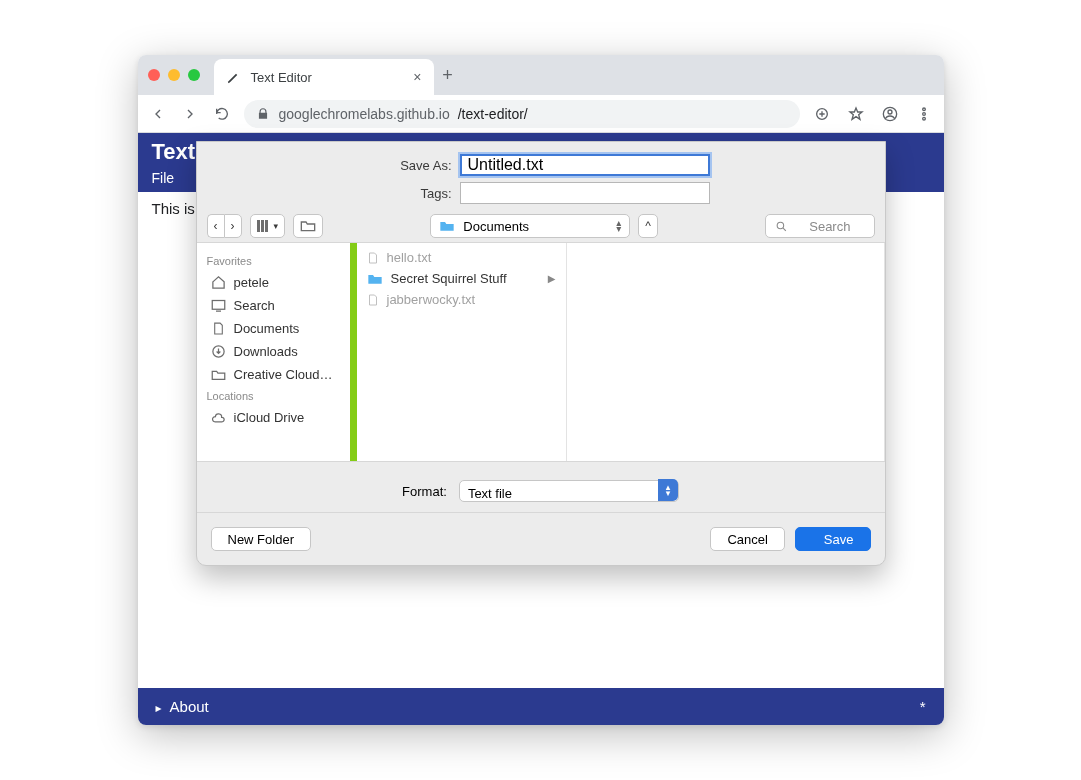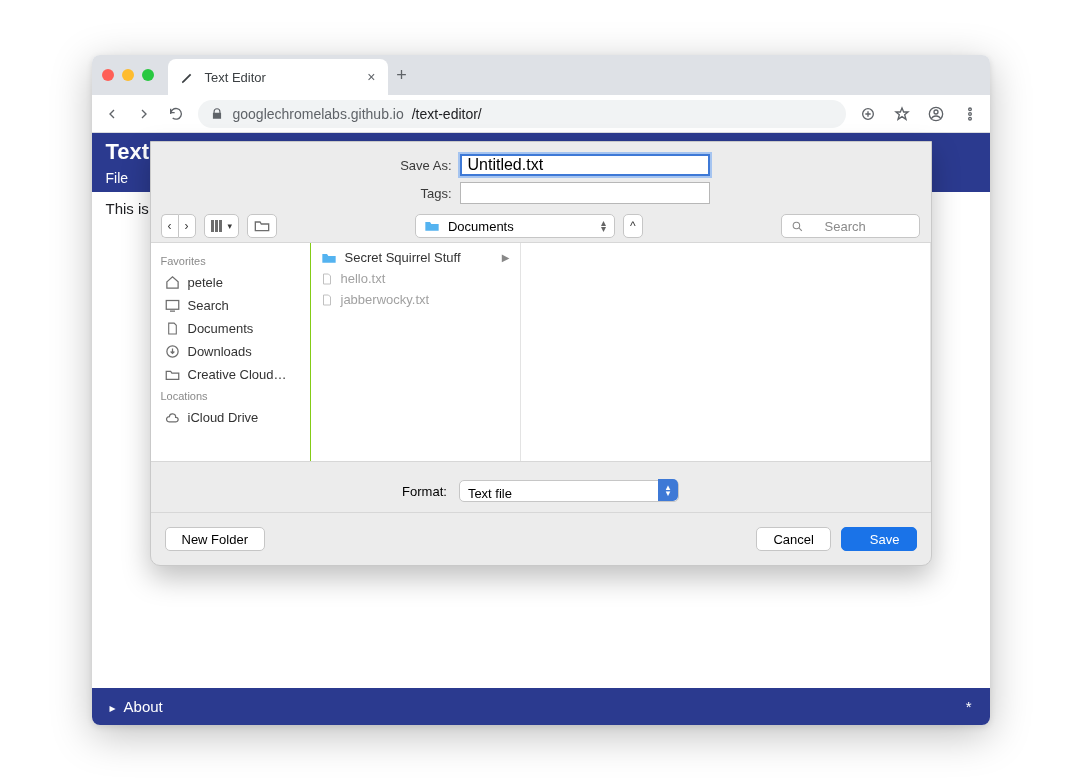--- a/index.html
+++ b/index.html
@@ -3,21 +3,21 @@
 <meta charset="utf-8">
 <style>
   * { box-sizing: border-box; margin: 0; padding: 0; }
   body {
     font-family: -apple-system, "Helvetica Neue", Arial, sans-serif;
     background: #fff;
     width: 1081px; height: 780px;
     display: flex; align-items: center; justify-content: center;
   }
   .window {
-    width: 898px; height: 670px;
+    width: 806px; height: 670px;
     background: #fff;
     border-radius: 8px;
     box-shadow: 0 10px 40px rgba(0,0,0,0.25), 0 2px 6px rgba(0,0,0,0.1);
     overflow: hidden;
     position: relative;
     display: flex; flex-direction: column;
   }
   
   .titlebar {
     height: 40px; background: #dee1e6;
@@ -102,21 +102,21 @@
     display:flex; align-items:center; gap:20px; background:#fff;
     border:1px solid #c6c6c6; border-radius:5px; height:24px; padding:0 8px;
     font-size:13px; color:#8a8a8a;
   }
   .spacer { flex:1; }
 
   .browser {
     display:flex; height:220px; background:#fff; border-top:1px solid #d7d7d7;
     border-bottom:1px solid #d7d7d7;
   }
-  .sidebar { width:160px; border-right:1px solid #84cc16; padding:8px 6px; }
+  .sidebar { width:160px; border-right:7px solid #84cc16; padding:8px 6px; }
   .sb-head { font-size:11px; color:#8a8a8a; padding:4px 4px; }
   .sb-item { display:flex; align-items:flex-start; gap:8px; padding:4px 8px; font-size:13px; color:#333; border-radius:4px; }
   .col { flex:0 0 210px; border-right:1px solid #e3e3e3; padding:4px 0; }
   .col2 { flex:1; }
   .row { display:flex; align-items:center; gap:8px; padding:3px 10px; font-size:13px; color:#333; }
   .row.dim { color:#a1a1a1; }
   .row .arrow { margin-left:auto; color:#888; font-size:10px; }
 
   .format-row { display:flex; align-items:center; justify-content:center; gap:12px; padding:18px 0 10px; font-size:13px; }
   .select {
@@ -328,37 +328,37 @@
           <div class="sb-item">
               <span class="icon-sm grey">
                 <svg viewBox="0 0 24 16" width="16" height="12">
                   <path d="M6 14a4 4 0 1 1 1-8 5 5 0 0 1 10 1 3 3 0 1 1 1 7H6z" fill="none" stroke="#6d6d6d" stroke-width="2"></path>
                 </svg>
               </span>
               <span>iCloud Drive</span>
             </div>
         </div>
         <div class="col">
+          <div class="row dim">
+            <svg viewBox="0 0 24 24" width="12" height="14">
+                <path d="M5 2h10l4 4v16H5z" fill="none" stroke="#c0c0c0" stroke-width="2"></path>
+              </svg>
+            <span>hello.txt</span>
+          </div>
           <div class="row">
             <svg class="fld" viewBox="0 0 24 18">
                 <path d="M2 3h7l2 3h11v10H2z" fill="#54b3f0"></path>
               </svg>
             <span>Secret Squirrel Stuff</span>
             <span class="arrow">▶</span>
           </div>
           <div class="row dim">
             <svg viewBox="0 0 24 24" width="12" height="14">
                 <path d="M5 2h10l4 4v16H5z" fill="none" stroke="#c0c0c0" stroke-width="2"></path>
               </svg>
-            <span>hello.txt</span>
-          </div>
-          <div class="row dim">
-            <svg viewBox="0 0 24 24" width="12" height="14">
-                <path d="M5 2h10l4 4v16H5z" fill="none" stroke="#c0c0c0" stroke-width="2"></path>
-              </svg>
             <span>jabberwocky.txt</span>
           </div>
         </div>
         <div class="col col2"></div>
       </div>
 
       <div class="format-row">
         <span>Format:</span>
         <div class="select">
           <span>Text file</span>

